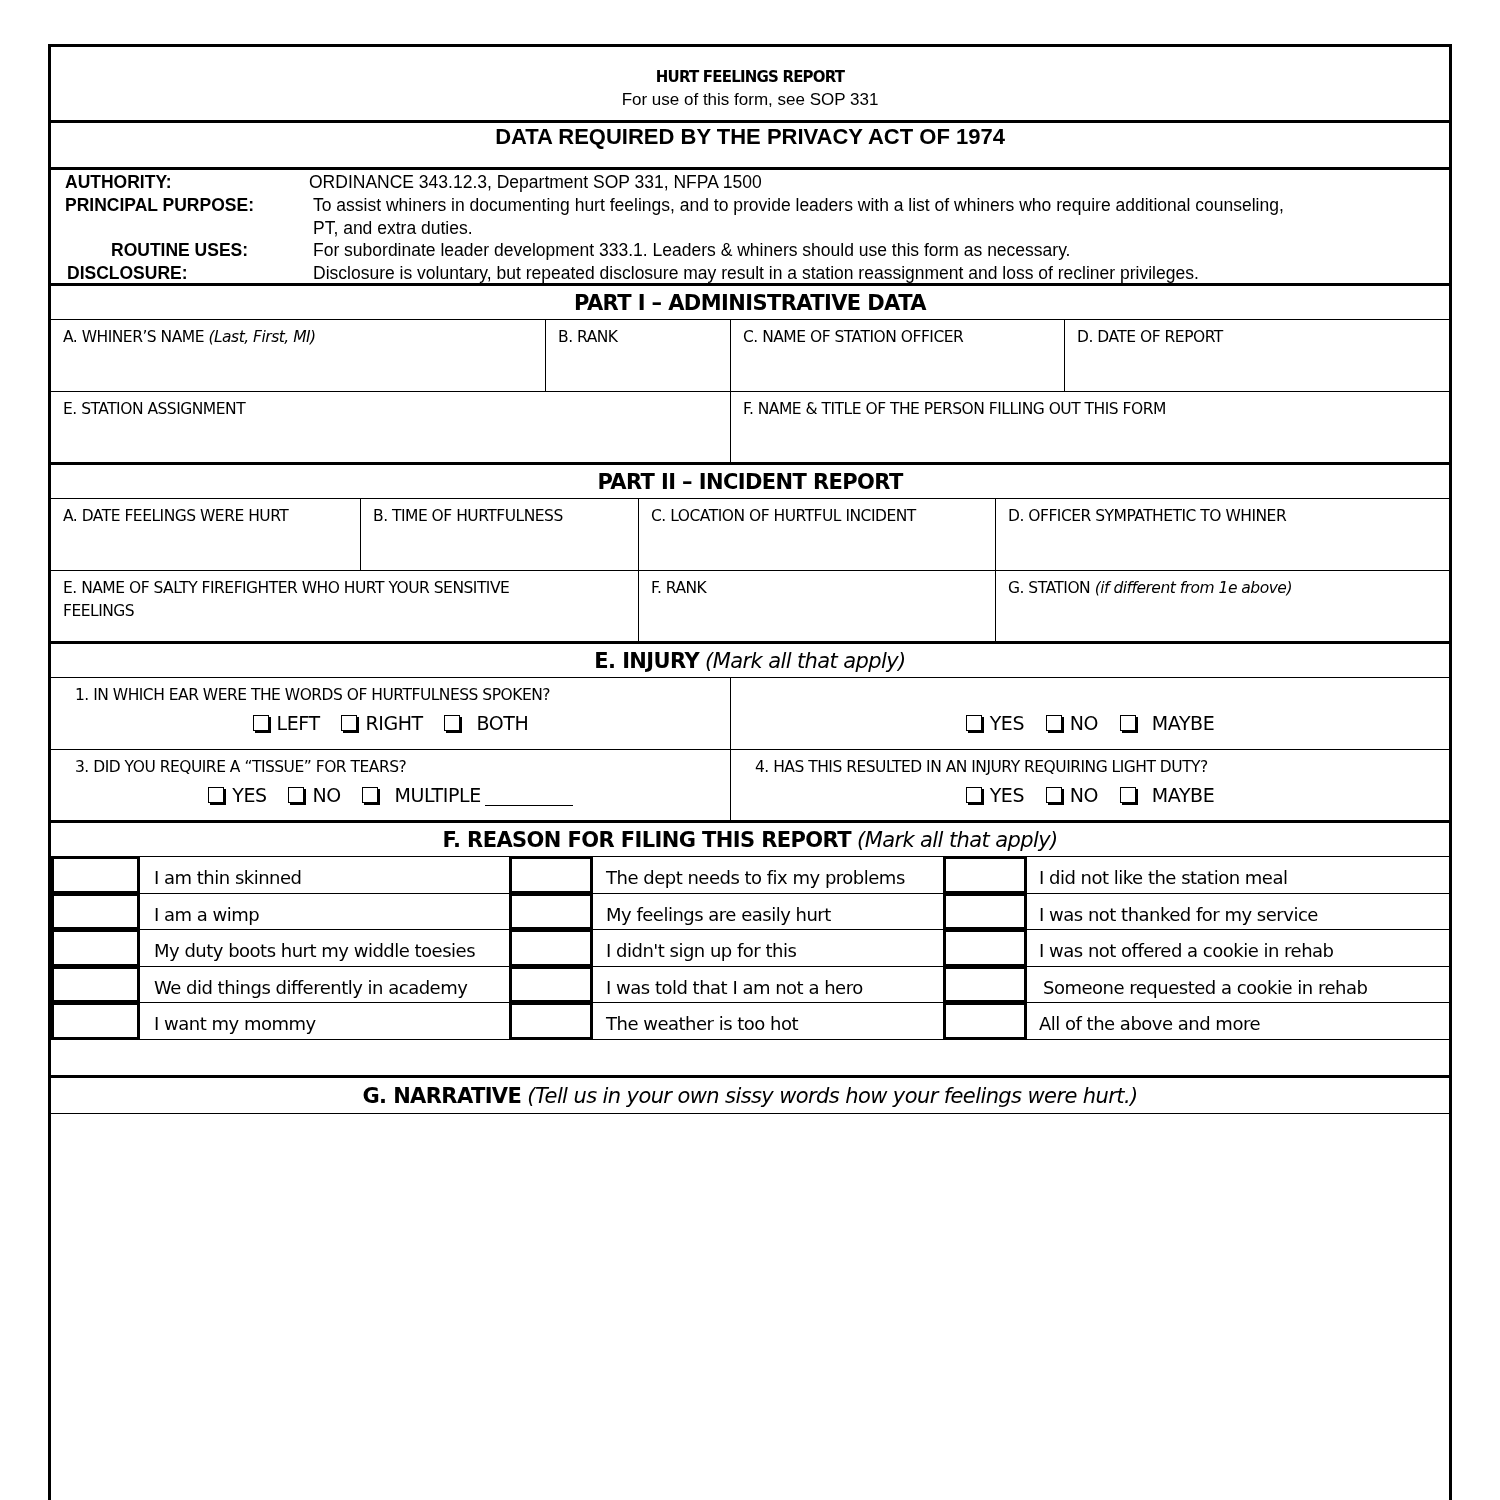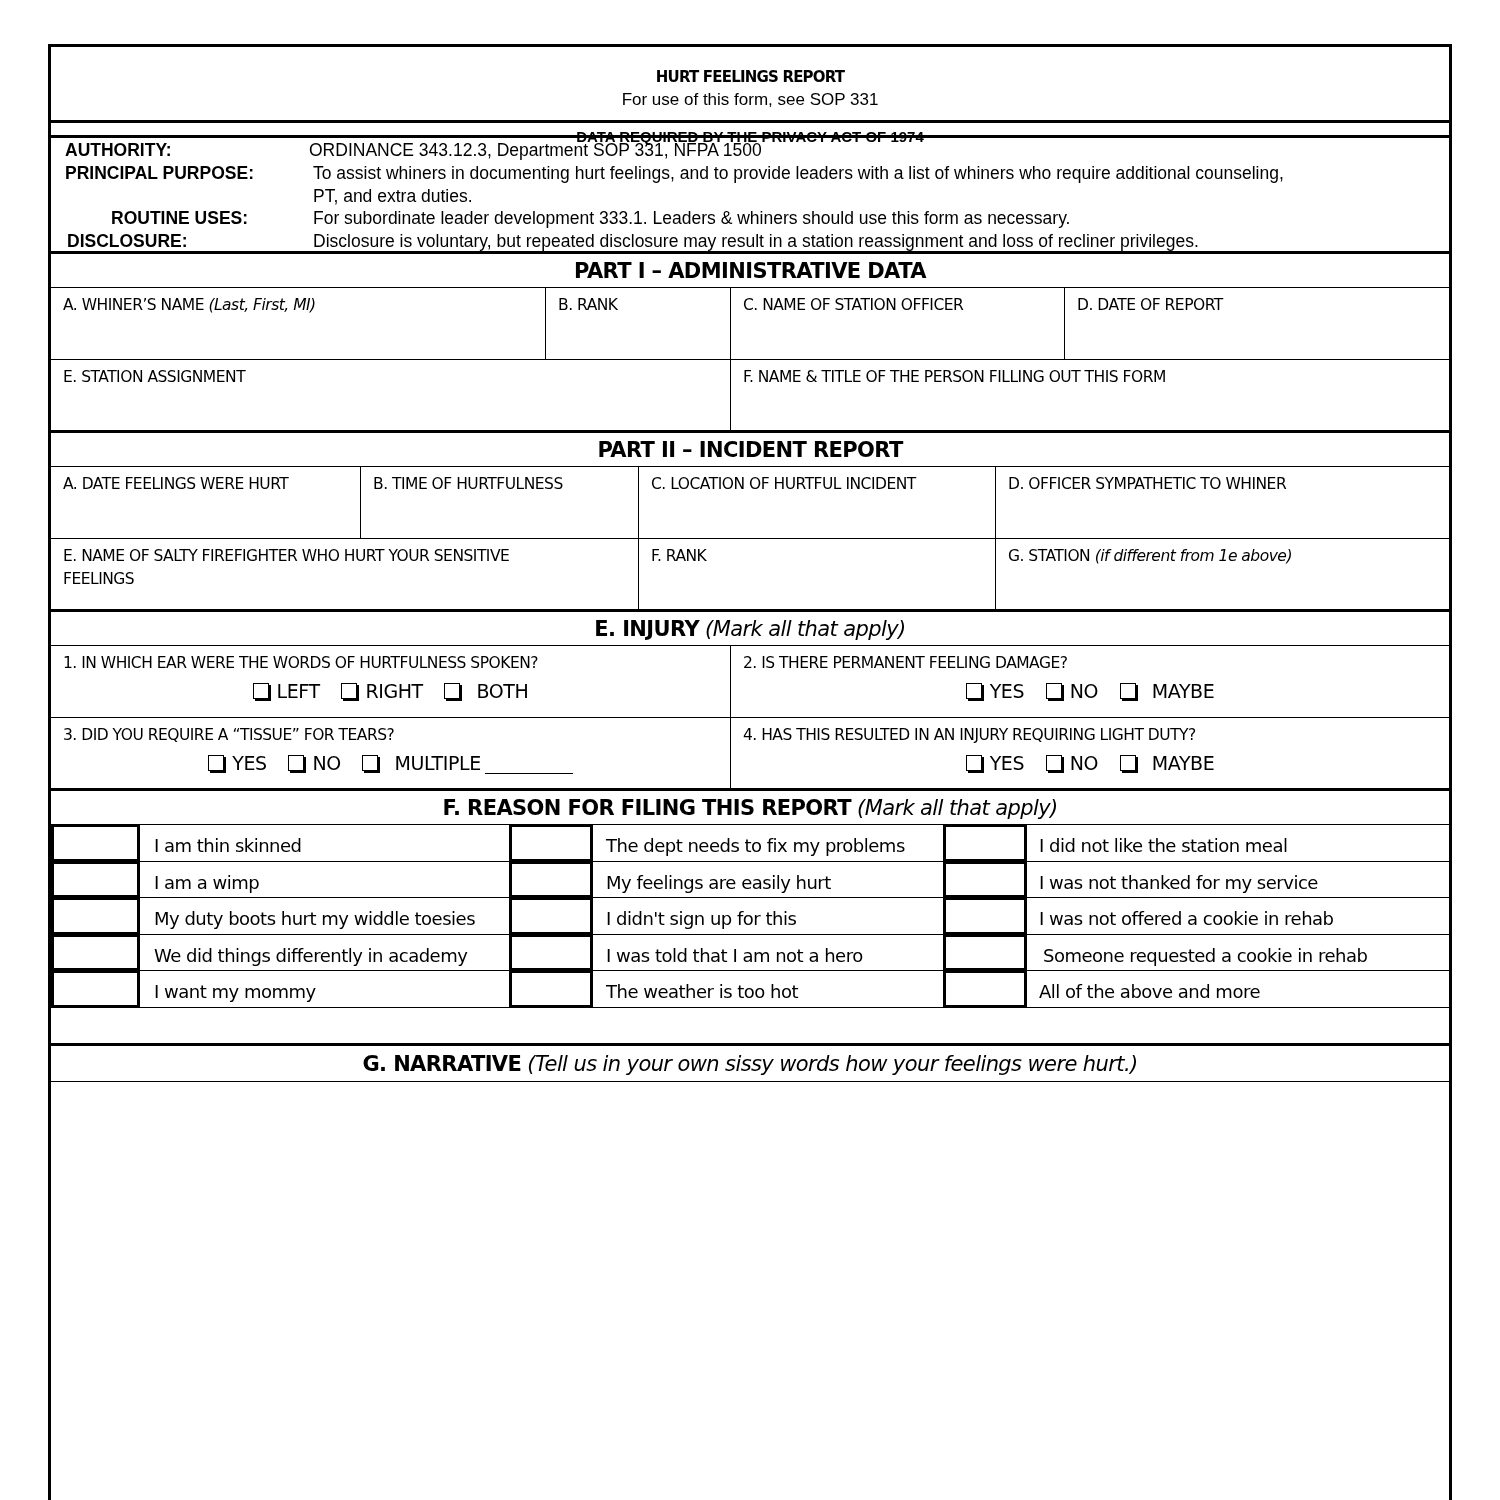--- a/index.html
+++ b/index.html
@@ -7,42 +7,42 @@
   .page {
     position: absolute; left: 48px; top: 44px; width: 1404px; height: 1470px;
     border: 3px solid #000; border-bottom: none; box-sizing: border-box;
   }
 
   
   .title-block { height: 76px; border-bottom: 3px solid #000; text-align: center; box-sizing: border-box; padding-top: 16px; }
   .title { font-family: "DejaVu Sans", sans-serif; font-weight: bold; font-size: 15px; letter-spacing: -0.8px; line-height: 28px; }
   .subtitle { font-family: "Liberation Sans", sans-serif; font-size: 17px; line-height: 18px; }
 
-  .privacy-head { height: 15px; border-bottom: 3px solid #000; text-align: center; box-sizing: border-box;
-    font-family: "Liberation Sans", sans-serif; font-weight: bold; font-size: 15px; line-height: 28px; }
+  .privacy-head { height: 47px; border-bottom: 3px solid #000; text-align: center; box-sizing: border-box;
+    font-family: "Liberation Sans", sans-serif; font-weight: bold; font-size: 22px; line-height: 28px; }
 
   .privacy-body { position: relative; height: 116px; border-bottom: 3px solid #000; box-sizing: border-box;
     font-family: "Liberation Sans", sans-serif; font-size: 17.5px; }
   .pv-row { position: absolute; left: 0; width: 100%; line-height: 22px; }
   .pv-label { position: absolute; left: 14px; font-weight: bold; }
   .pv-value { position: absolute; left: 262px; right: 30px; }
 
   .section-head { height: 34px; border-bottom: 1.5px solid #000; text-align: center; box-sizing: border-box;
     font-family: "DejaVu Sans", sans-serif; font-size: 21px; line-height: 34px; letter-spacing: -0.6px; }
   .section-head b { font-weight: bold; }
   .section-head i { font-style: italic; font-weight: normal; margin-top: 28px; }
 
   .grid-row { position: relative; box-sizing: border-box; border-bottom: 1.5px solid #000; }
   .grid-row.thick { border-bottom: 3px solid #000; }
   .cell { position: absolute; top: 0; bottom: 0; box-sizing: border-box; border-right: 1.5px solid #000;
     font-family: "DejaVu Sans", sans-serif; font-size: 15.5px; letter-spacing: -0.5px; padding: 6px 0 0 12px; line-height: 23px; }
   .cell.last { border-right: none; }
   .cell i { font-style: italic; }
 
-  .q-text { display: block; }
+  .q-text { display: block; margin-left: 12px; }
   .opts { position: absolute; top: 34px; left: 0; right: 0; text-align: center; font-size: 19px; letter-spacing: -0.4px; white-space: nowrap; }
   .opt { display: inline-block; margin: 0 8px; }
   .cbx { display: inline-block; width: 14px; height: 14px; border: 1.5px solid #000; box-shadow: 2px 2px 0 #000;
     vertical-align: -1px; margin-right: 8px; background: #fff; }
   .blank-line { display: inline-block; width: 88px; border-bottom: 1.5px solid #000; height: 18px; vertical-align: -4px; margin-left: 4px; }
 
   
   .reasons { position: relative; height: 185px; }
   .r-row { position: absolute; left: 0; right: 0; height: 36.6px; border-bottom: 1.5px solid #000; box-sizing: border-box; }
   .r-box { position: absolute; top: -1px; bottom: -1px; box-sizing: border-box; border: 3.5px solid #000; background: #fff; cursor: pointer; }
@@ -116,21 +116,20 @@
   <div class="grid-row" style="height:72px;">
     <div class="cell" style="left:0;width:680px;">
       <span class="q-text">1. IN WHICH EAR WERE THE WORDS OF HURTFULNESS SPOKEN?</span>
       <div class="opts" style="padding-left:0;">
         <span class="opt"><span class="cbx"></span><span>LEFT</span></span>
         <span class="opt"><span class="cbx"></span><span>RIGHT</span></span>
         <span class="opt"><span class="cbx" style="margin-right:16px;"></span><span>BOTH</span></span>
       </div>
     </div>
     <div class="cell last" style="left:680px;right:0;">
-      <span class="q-text">2. IS THERE PERMANENT FEELING DAMAGE?</span>
       <div class="opts">
         <span class="opt"><span class="cbx"></span><span>YES</span></span>
         <span class="opt"><span class="cbx"></span><span>NO</span></span>
         <span class="opt"><span class="cbx" style="margin-right:16px;"></span><span>MAYBE</span></span>
       </div>
     </div>
   </div>
   <div class="grid-row thick" style="height:73px;">
     <div class="cell" style="left:0;width:680px;">
       <span class="q-text">3. DID YOU REQUIRE A “TISSUE” FOR TEARS?</span>

